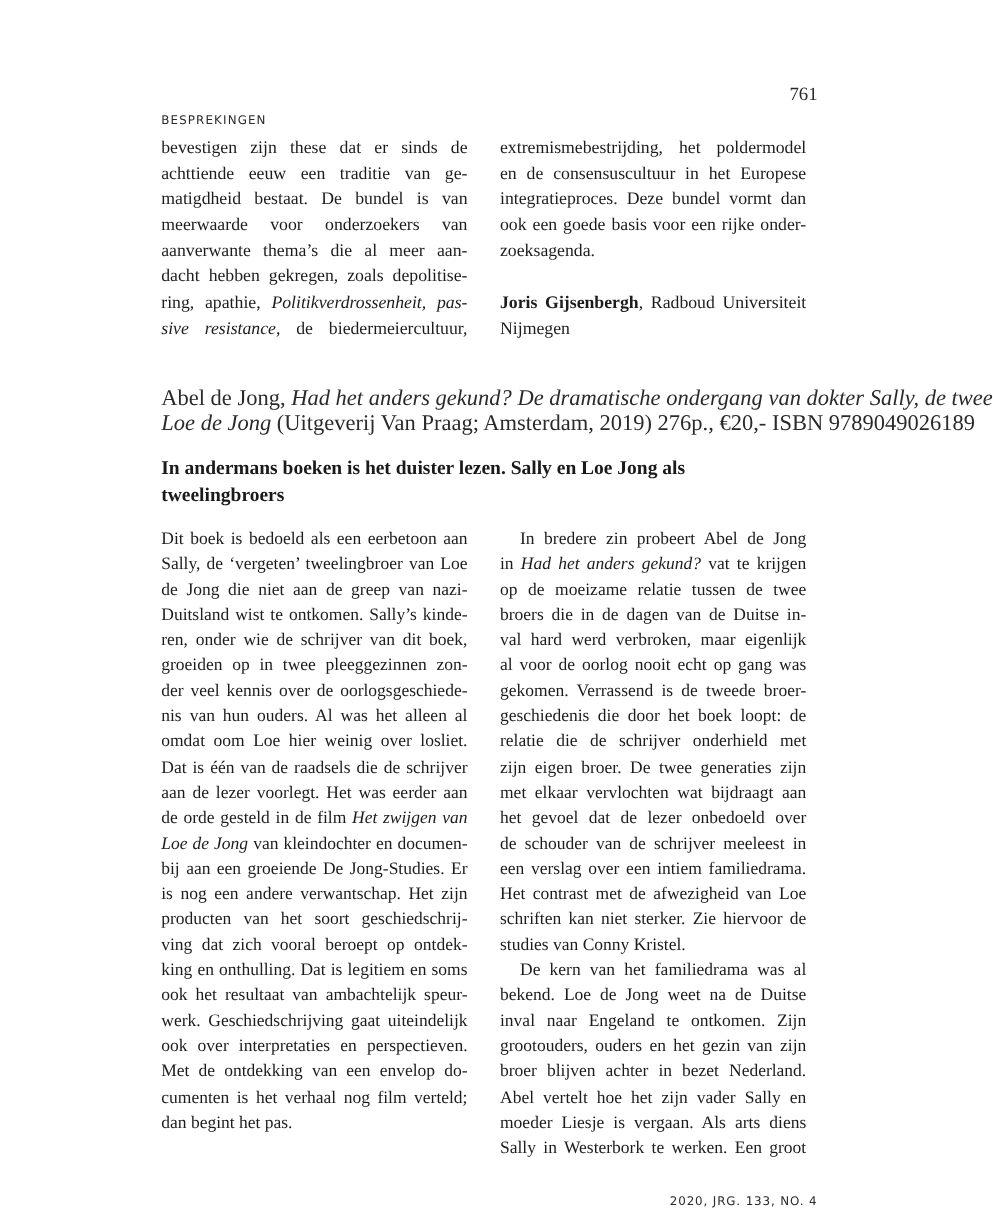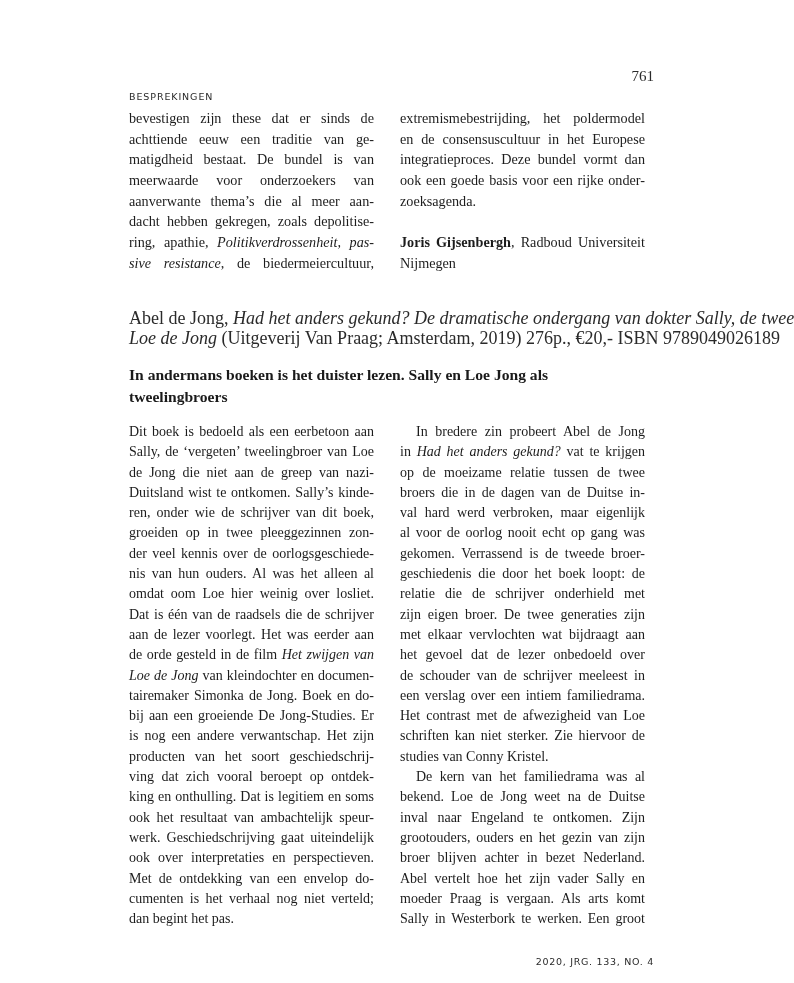--- a/index.html
+++ b/index.html
@@ -99,31 +99,30 @@
         <span class="line">Duitsland wist te ontkomen. Sally’s kinde-</span>
         <span class="line">ren, onder wie de schrijver van dit boek,</span>
         <span class="line">groeiden op in twee pleeggezinnen zon-</span>
         <span class="line">der veel kennis over de oorlogsgeschiede-</span>
         <span class="line">nis van hun ouders. Al was het alleen al</span>
         <span class="line">omdat oom Loe hier weinig over losliet.</span>
         <span class="line">Dat is één van de raadsels die de schrijver</span>
         <span class="line">aan de lezer voorlegt. Het was eerder aan</span>
         <span class="line">de orde gesteld in de film <em>Het zwijgen van</em></span>
         <span class="line"><em>Loe de Jong</em> van kleindochter en documen-</span>
-        <span class="line">tairemaker Simonka de Jong. Boek en do-</span>
         <span class="line">bij aan een groeiende De Jong-Studies. Er</span>
         <span class="line">is nog een andere verwantschap. Het zijn</span>
         <span class="line">producten van het soort geschiedschrij-</span>
         <span class="line">ving dat zich vooral beroept op ontdek-</span>
         <span class="line">king en onthulling. Dat is legitiem en soms</span>
         <span class="line">ook het resultaat van ambachtelijk speur-</span>
         <span class="line">werk. Geschiedschrijving gaat uiteindelijk</span>
         <span class="line">ook over interpretaties en perspectieven.</span>
         <span class="line">Met de ontdekking van een envelop do-</span>
-        <span class="line">cumenten is het verhaal nog niet verteld;</span>
+        <span class="line">cumenten is het verhaal nog film verteld;</span>
         <span class="line last">dan begint het pas.</span>
       </div>
     <div class="col right serif" id="rev-right">
         <span class="line indent">In bredere zin probeert Abel de Jong</span>
         <span class="line">in <em>Had het anders gekund?</em> vat te krijgen</span>
         <span class="line">op de moeizame relatie tussen de twee</span>
         <span class="line">broers die in de dagen van de Duitse in-</span>
         <span class="line">val hard werd verbroken, maar eigenlijk</span>
         <span class="line">al voor de oorlog nooit echt op gang was</span>
         <span class="line">gekomen. Verrassend is de tweede broer-</span>
@@ -136,19 +135,19 @@
         <span class="line">een verslag over een intiem familiedrama.</span>
         <span class="line">Het contrast met de afwezigheid van Loe</span>
         <span class="line">schriften kan niet sterker. Zie hiervoor de</span>
         <span class="line last">studies van Conny Kristel.</span>
         <span class="line indent">De kern van het familiedrama was al</span>
         <span class="line">bekend. Loe de Jong weet na de Duitse</span>
         <span class="line">inval naar Engeland te ontkomen. Zijn</span>
         <span class="line">grootouders, ouders en het gezin van zijn</span>
         <span class="line">broer blijven achter in bezet Nederland.</span>
         <span class="line">Abel vertelt hoe het zijn vader Sally en</span>
-        <span class="line">moeder Praag is vergaan. Als arts komt</span>
+        <span class="line">moeder Liesje is vergaan. Als arts diens</span>
         <span class="line">Sally in Westerbork te werken. Een groot</span>
       </div>
   </div>
 
   <div class="footer sans">2020, JRG. 133, NO. 4</div>
 </div>
 
 </body></html>

